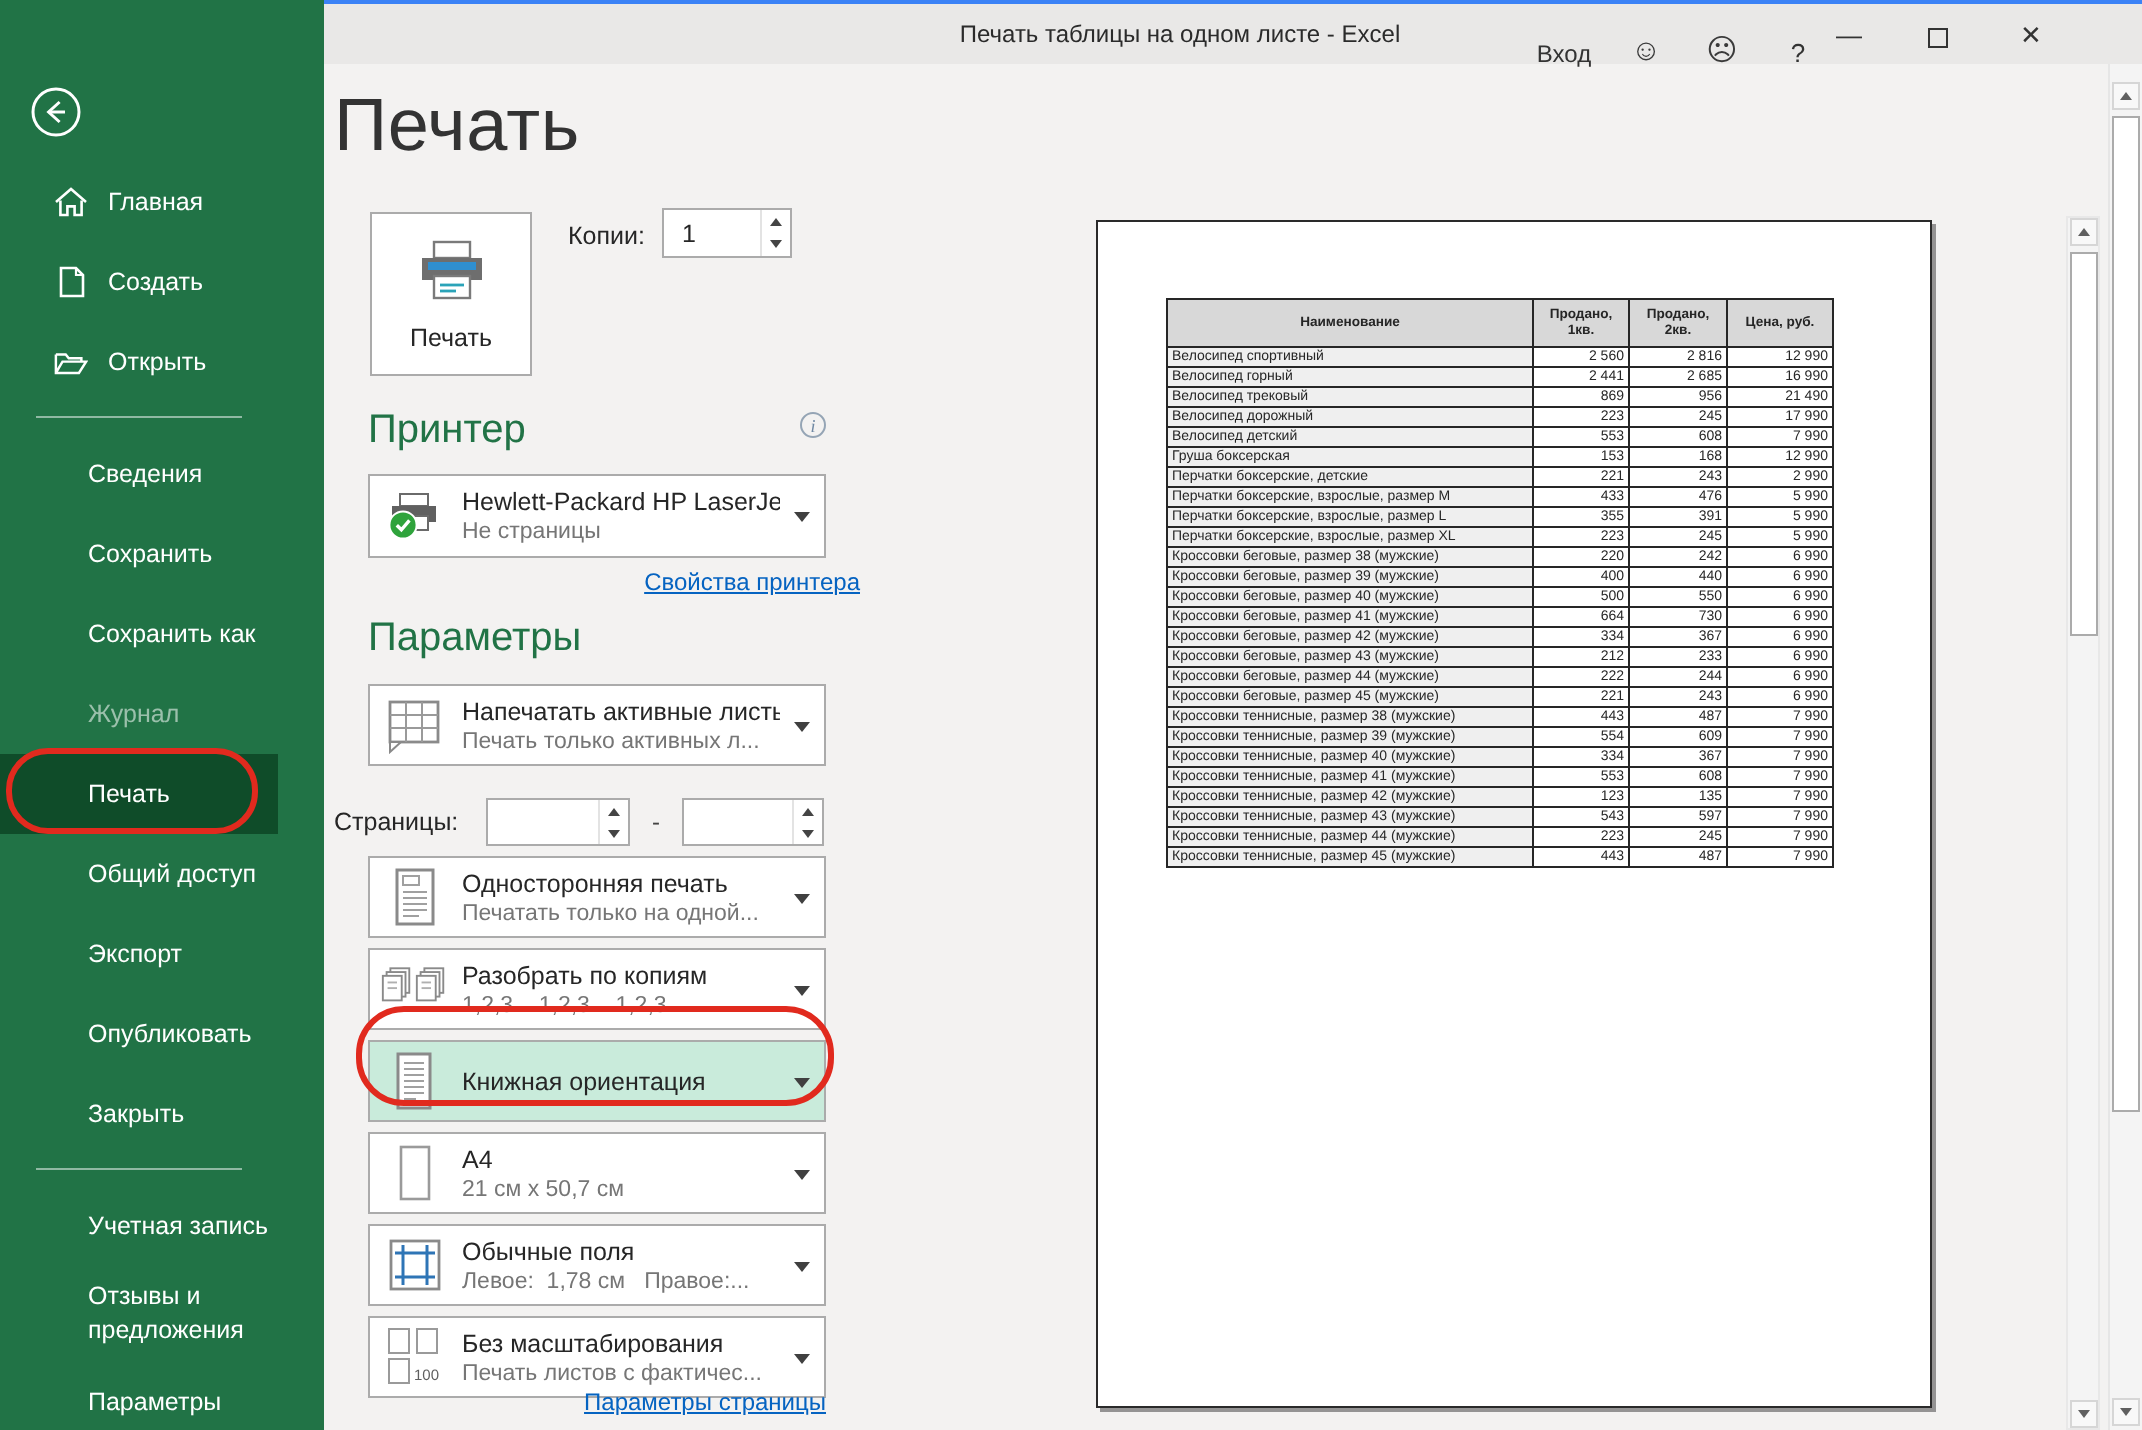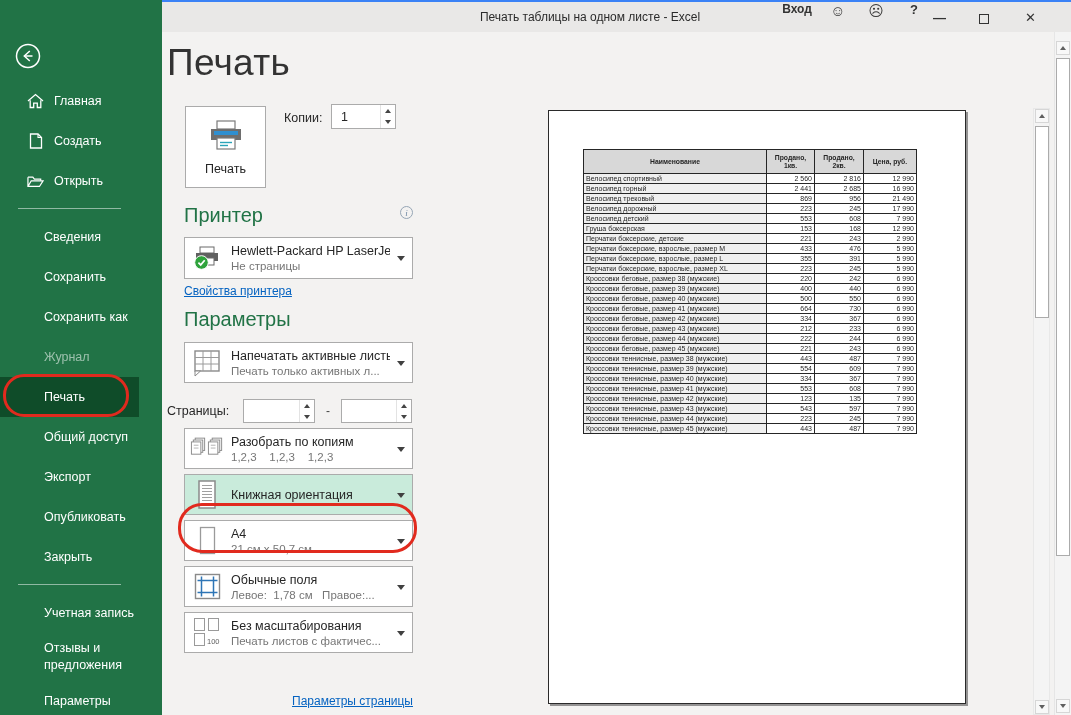--- a/index.html
+++ b/index.html
@@ -14,21 +14,21 @@
 
   
   .titlebar {
     position:absolute; left:0; top:0; width:1071px; height:32px;
     background:#e9e8e7; border-top:2px solid #3b82f6;
   }
   .titlebar-title {
     position:absolute; left:440px; top:8px; width:300px;
     text-align:center; font-size:12px; color:#2b2b2b; white-space:nowrap;
   }
-  .tb-right { position:absolute; right:0; top:0; height:32px; display:flex; align-items:flex-start;font-weight:bold; }
+  .tb-right { position:absolute; right:15px; top:0; height:32px; display:flex; align-items:flex-end; }
   .tb-item { color:#333; font-size:12px; text-align:center; cursor:default; }
   .signin { width:44px; }
   .face { width:38px; font-size:15px; color:#3a3a3a; }
   .helpq { width:38px; font-size:13px; }
   .winbtn { width:46px; height:32px; line-height:32px; font-size:13px; color:#333; }
   .maxbox { display:inline-block; width:10px; height:10px; border:1.2px solid #333; vertical-align:middle; }
 
   
   .sidebar {
     position:absolute; left:0; top:0; width:162px; height:715px;
@@ -85,21 +85,21 @@
   }
   .dd.highlight { background:#c9ebdb; }
   .dd-icon { width:34px; flex:none; display:flex; align-items:center; justify-content:center; }
   .dd-text { flex:1; min-width:0; }
   .dd-title { font-size:12.5px; color:#262626; white-space:pre; overflow:hidden; }
   .dd-sub { font-size:11.5px; color:#767676; white-space:pre; overflow:hidden; margin-top:2px; }
   .caret { width:0; height:0; border:4px solid transparent; border-top:5px solid #404040; margin-top:5px; flex:none; }
 
   .printer-dd { position:absolute; left:184px; top:237px; width:229px; height:42px; }
   .link { color:#0563c1; text-decoration:underline; font-size:12px; cursor:pointer; }
-  .link-props { position:absolute; left:184px; top:284px; width:229px; text-align:left; }
+  .link-props { position:absolute; left:201px; top:284px; width:229px; text-align:right; }
   .link-pagesetup { position:absolute; left:184px; top:694px; width:229px; text-align:right; }
 
   .settings-col { position:absolute; left:184px; top:342px; width:229px; }
   .settings-col .dd { margin-bottom:5px; }
   .pages-row { display:flex; align-items:center; height:24px; margin:16px 0 5px -17px; width:246px; }
   .pages-label { font-size:12.5px; width:76px; flex:none; }
   .sp-page { width:72px; height:24px; flex:none; }
   .pages-dash { width:26px; text-align:center; font-size:12px; color:#444; flex:none; }
   .sp-page2 { width:71px; }
 
@@ -323,20 +323,38 @@
           </span>
         <span class="sp-down">
             <i class="tri-down"></i>
           </span>
       </span>
     </span>
   </div>
   <div id="dd-slot-rest">
       <div class="dd">
         <span class="dd-icon">
+          <svg width="25" height="31" viewBox="0 0 25 31">
+            <rect x="3.5" y="2" width="18" height="27" fill="#fff" stroke="#8a8a8a" stroke-width="1.5"></rect>
+            <rect x="6.5" y="5" width="8" height="4.5" fill="none" stroke="#a0a0a0"></rect>
+            <line x1="6.5" y1="13" x2="18.5" y2="13" stroke="#a0a0a0"></line>
+            <line x1="6.5" y1="16" x2="18.5" y2="16" stroke="#a0a0a0"></line>
+            <line x1="6.5" y1="19" x2="18.5" y2="19" stroke="#a0a0a0"></line>
+            <line x1="6.5" y1="22" x2="18.5" y2="22" stroke="#a0a0a0"></line>
+            <line x1="6.5" y1="25" x2="14.5" y2="25" stroke="#a0a0a0"></line>
+          </svg>
+        </span>
+        <span class="dd-text">
+          <div class="dd-title">Односторонняя печать</div>
+          <div class="dd-sub">Печатать только на одной...</div>
+        </span>
+        <span class="caret"></span>
+      </div>
+      <div class="dd">
+        <span class="dd-icon">
           <svg width="36" height="28" viewBox="0 0 36 28">
             <g stroke="#8a8a8a" fill="#fff">
               <rect x="5.5" y="2.5" width="10" height="13"></rect>
               <rect x="3.5" y="4.5" width="10" height="13"></rect>
               <rect x="1.5" y="6.5" width="10" height="13"></rect>
               <rect x="23.5" y="2.5" width="10" height="13"></rect>
               <rect x="21.5" y="4.5" width="10" height="13"></rect>
               <rect x="19.5" y="6.5" width="10" height="13"></rect>
             </g>
             <g stroke="#b0b0b0">

